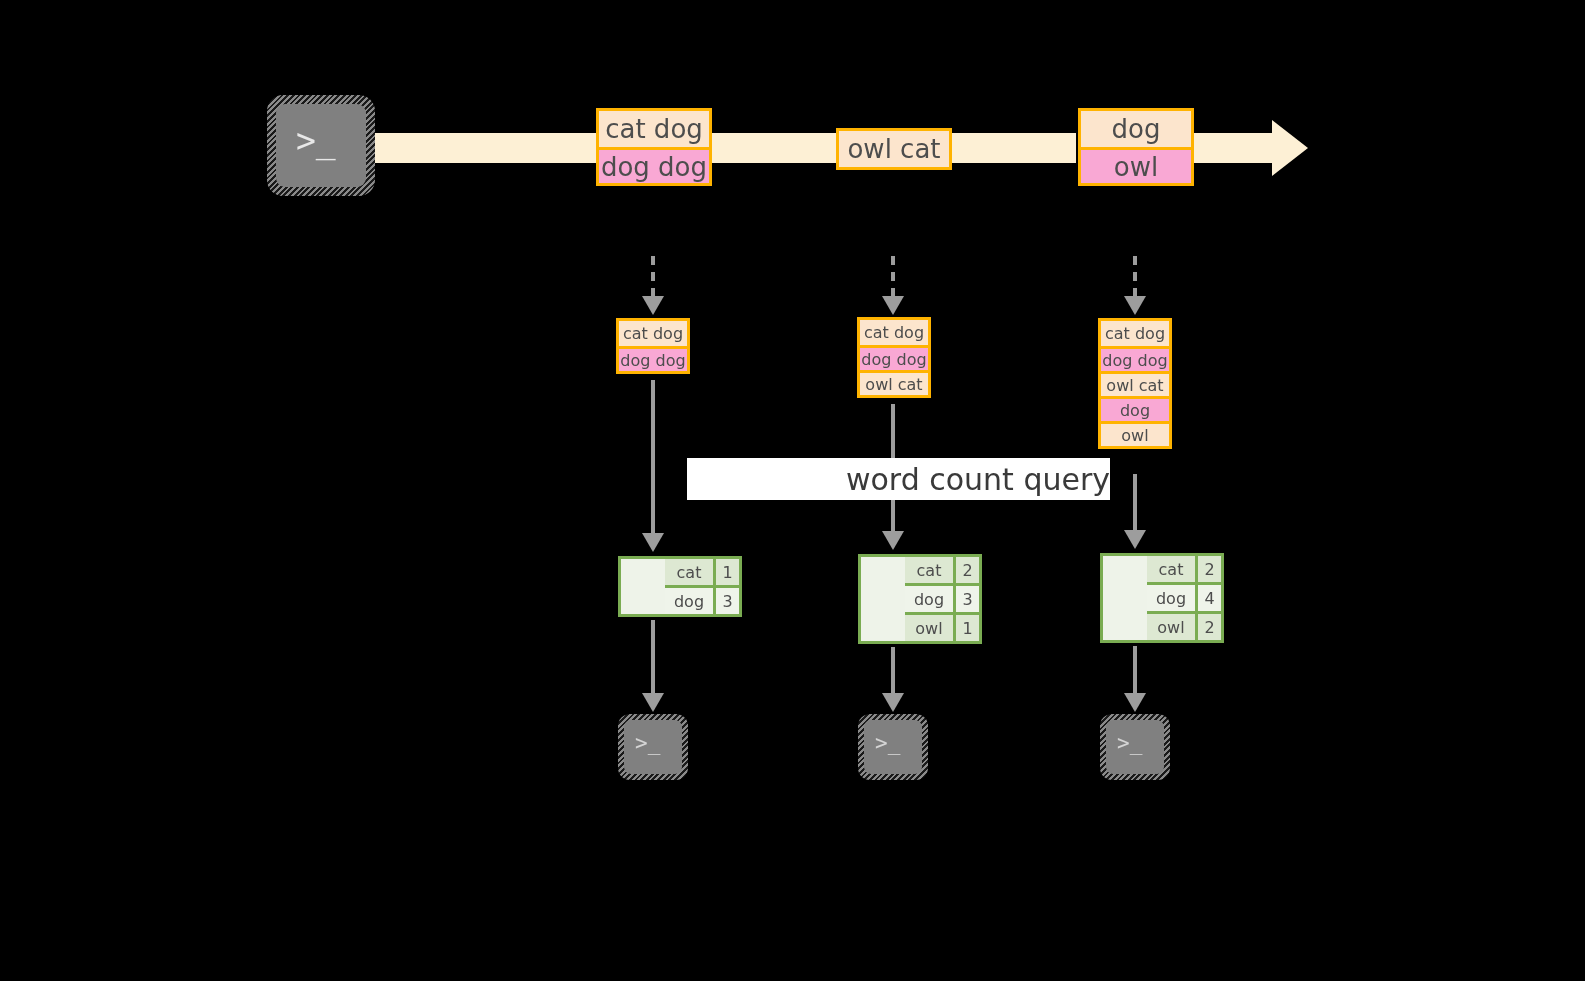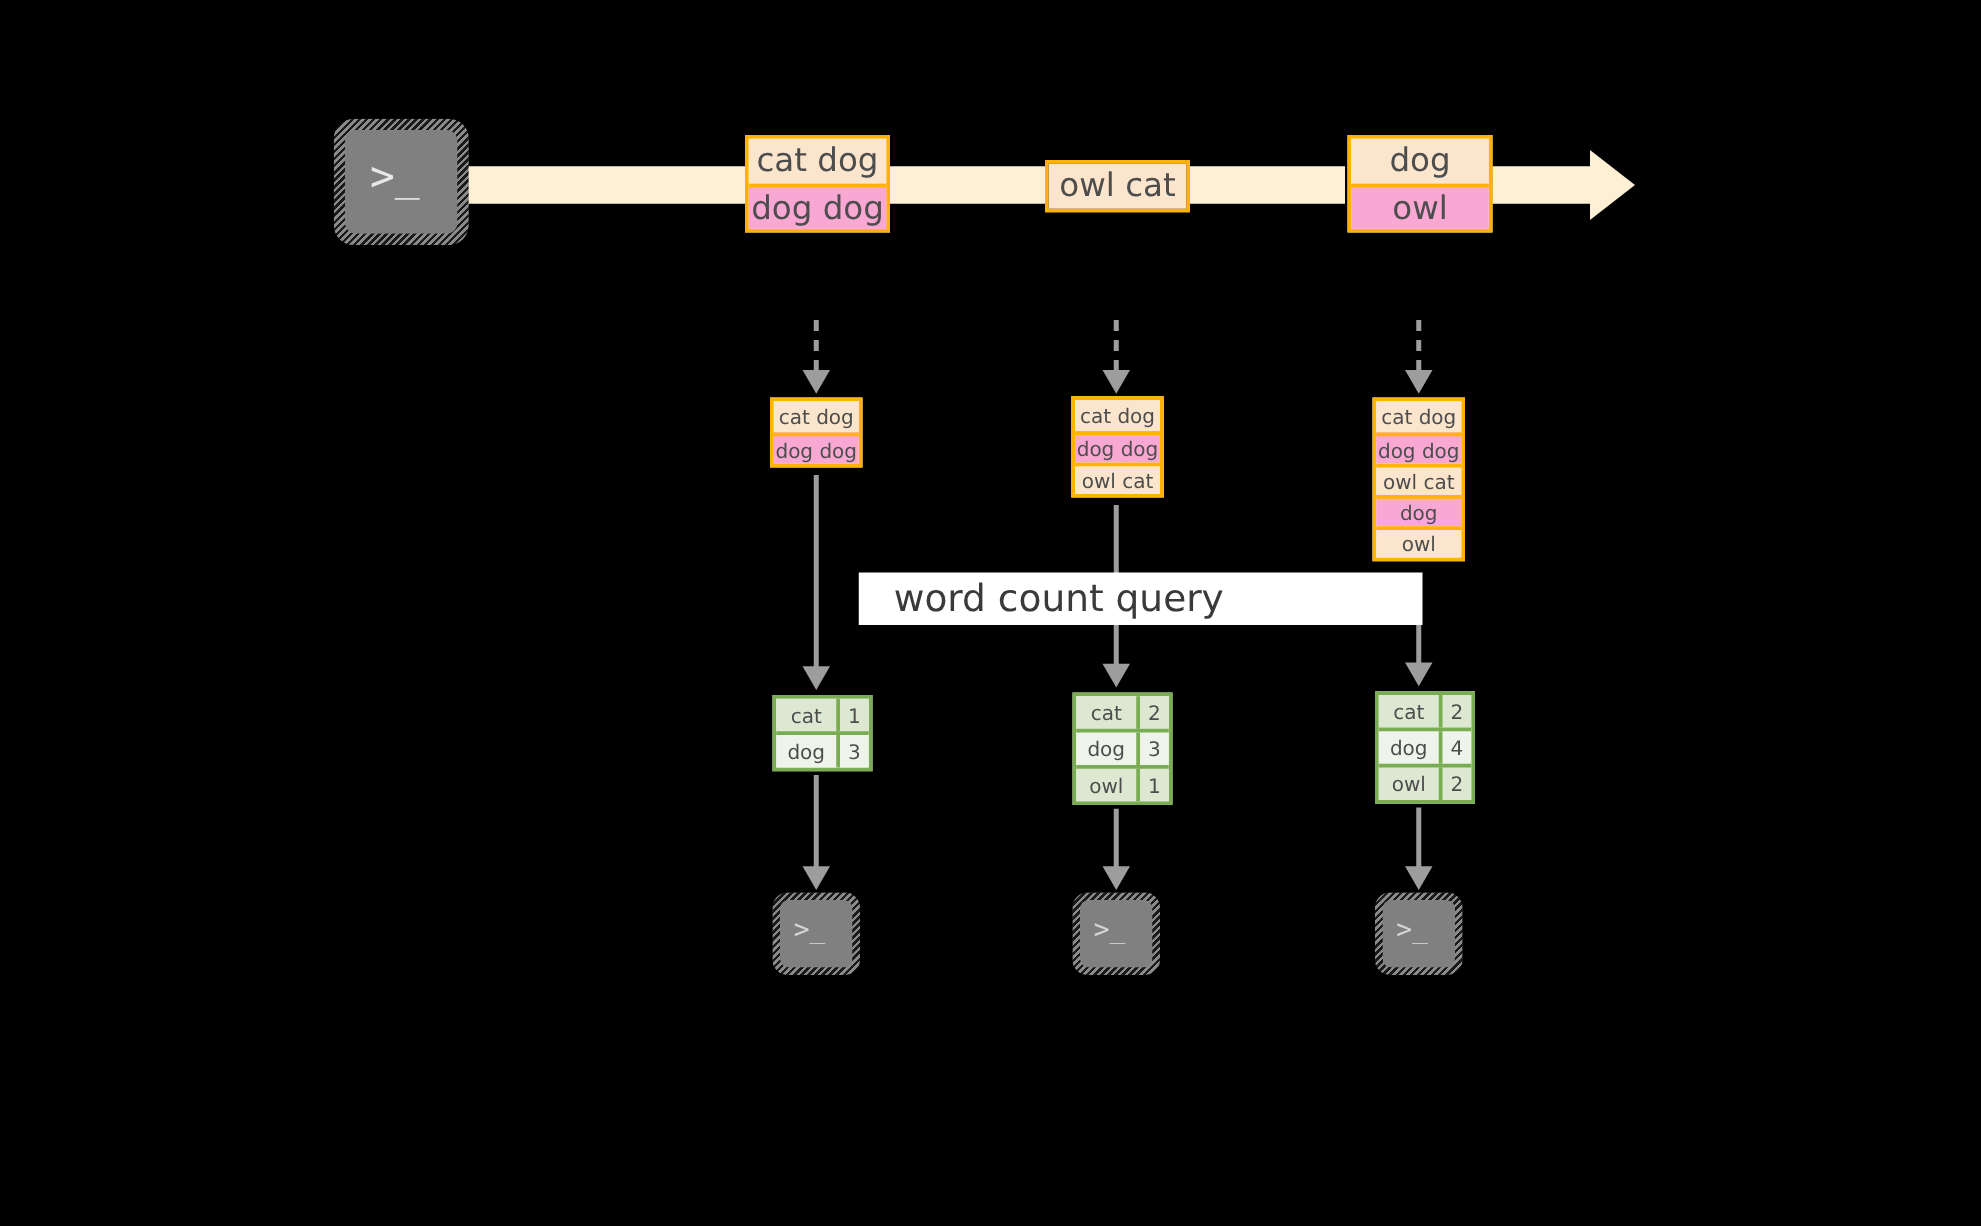--- a/index.html
+++ b/index.html
@@ -91,20 +91,21 @@
 
   
   .recbox.sm .row { height: 25px; font-size: 16px; }
 
   
   .restable {
     position: absolute;
     box-sizing: border-box;
     border: 3px solid #7aac52;
     background: #eef3e9;
+    padding-left: 44px;
   }
   .restable .trow {
     display: flex;
     height: 26px;
   }
   .restable .trow + .trow { border-top: 3px solid #7aac52; }
   .restable .trow.dark  { background: #dde8d2; }
   .restable .trow.light { background: #eff4ea; }
   .restable .cell {
     box-sizing: border-box;
@@ -141,22 +142,21 @@
     border-right: 11px solid transparent;
     border-top: 19px solid #9d9d9d;
   }
 
   
   .query-band {
     position: absolute;
     background: #ffffff;
     display: flex;
     align-items: center;
-    justify-content: flex-start;
-    padding-left: 28px;
+    justify-content: flex-end;
   }
   .query-band .label {
     color: #3a3a3a;
     font-size: 30px;
     white-space: nowrap;
   }
 </style>
 </head>
 <body>
 

